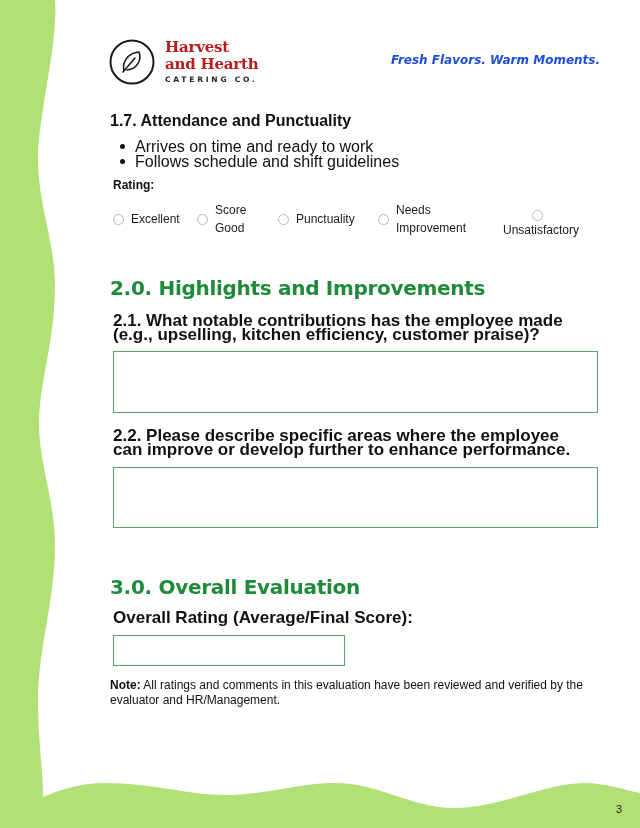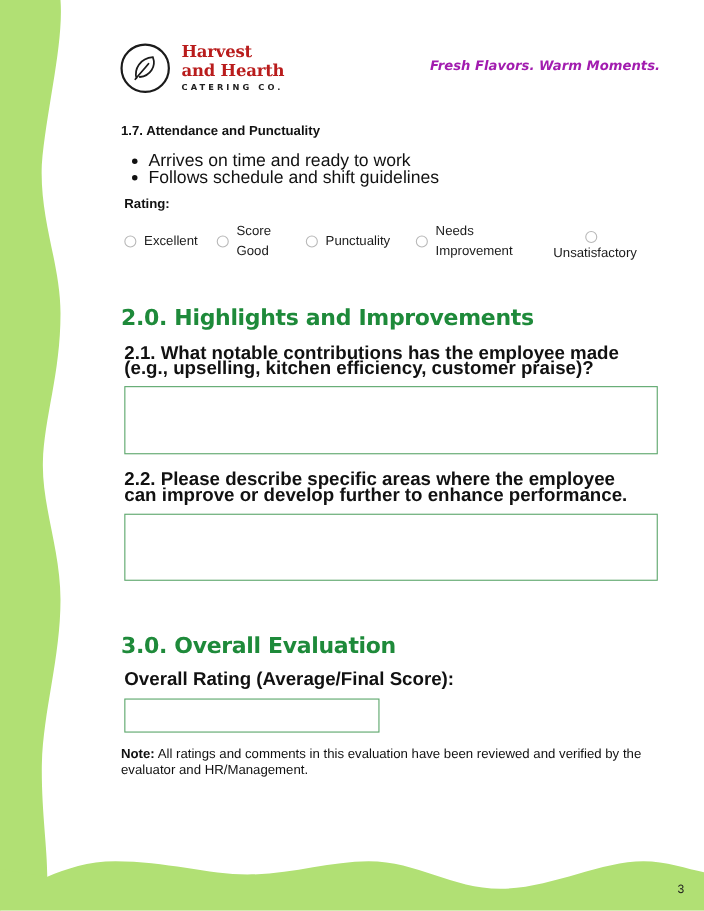--- a/index.html
+++ b/index.html
@@ -5,23 +5,23 @@
     html, body { margin: 0; padding: 0; }
     body { width: 640px; height: 828px; position: relative; overflow: hidden; background: #ffffff; font-family: "Liberation Sans", sans-serif; color: #111; }
     .bg-waves { position: absolute; left: 0; top: 0; width: 640px; height: 828px; z-index: 0; }
     .content { position: absolute; left: 0; top: 0; width: 640px; height: 828px; z-index: 1; }
 
     .logo { position: absolute; left: 109px; top: 39px; width: 160px; height: 48px; }
     .logo-mark { position: absolute; left: 0; top: 0; width: 46px; height: 46px; }
     .logo-name { position: absolute; left: 56px; top: 0px; font-family: "DejaVu Serif", serif; font-size: 15px; line-height: 17px; color: #b91c1c; font-weight: bold; letter-spacing: -0.2px; }
     .logo-sub { position: absolute; left: 56px; top: 36px; font-family: "DejaVu Sans", sans-serif; font-size: 7.5px; letter-spacing: 2.8px; font-weight: bold; color: #222; white-space: nowrap; text-align: right; }
 
-    .tagline { position: absolute; right: 40px; top: 53px; font-family: "DejaVu Sans", sans-serif; font-style: italic; font-weight: bold; font-size: 12px; color: #a21caf; text-align: center; }
+    .tagline { position: absolute; right: 40px; top: 53px; font-family: "DejaVu Sans", sans-serif; font-style: italic; font-weight: bold; font-size: 12px; color: #1d4ed8; text-align: center; }
 
-    .item-title { position: absolute; left: 110px; top: 112px; font-size: 12px; font-weight: bold; }
+    .item-title { position: absolute; left: 110px; top: 112px; font-size: 16px; font-weight: bold; }
     .bullets { position: absolute; left: 118px; top: 139px; margin: 0; padding: 0; list-style: none; }
     .bullets li { position: relative; padding-left: 17px; font-size: 16px; line-height: 15px; }
     .bullets li::before { content: ""; position: absolute; left: 2px; top: 5px; width: 5px; height: 5px; border-radius: 50%; background: #111; }
     .rating-label { position: absolute; left: 113px; top: 178px; font-size: 12px; font-weight: bold; }
 
     .radio-opt { position: absolute; display: flex; align-items: center; }
     .radio-circle { width: 11px; height: 11px; border: 1.2px solid #b8b8b8; border-radius: 50%; box-sizing: border-box; margin-right: 7px; flex-shrink: 0; }
     .radio-text { font-size: 12px; line-height: 18px; color: #1b1b1b; }
 
     .section-h { position: absolute; left: 110px; font-family: "DejaVu Sans", sans-serif; font-weight: bold; font-size: 20px; color: #1e8a3a; letter-spacing: -0.3px; }

